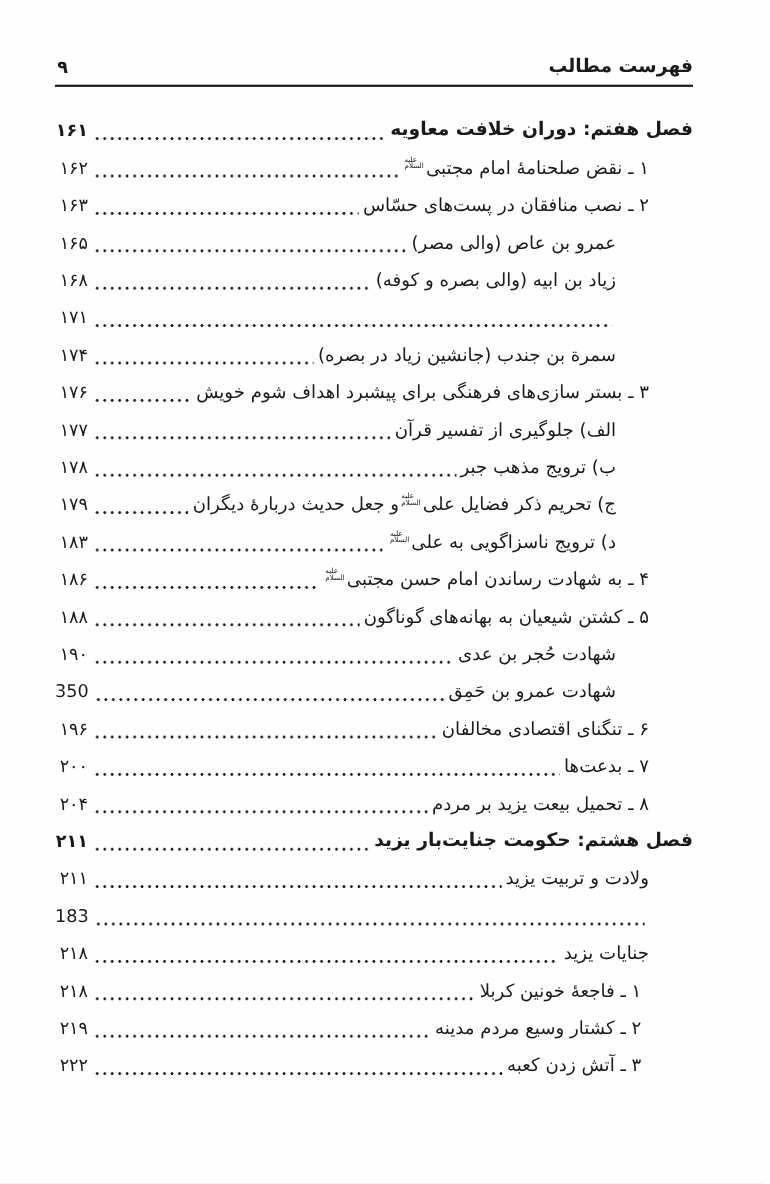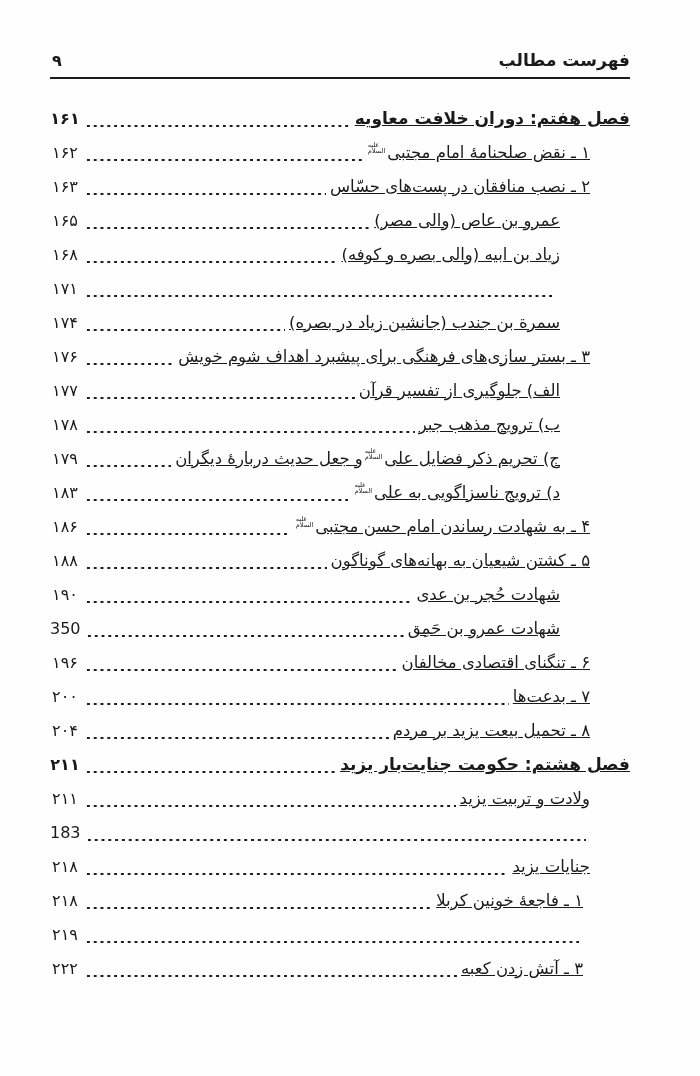--- a/index.html
+++ b/index.html
@@ -43,21 +43,21 @@
     font-size:16.5px;
     white-space:nowrap;
   }
   .row.bold{
     font-weight:700;
     font-size:17px;
   }
   .row.lv1{padding-right:40px;}
   .row.lv2{padding-right:70px;}
   .row.lv3{padding-right:47px;}
-  .t{flex:0 0 auto;text-decoration:underline;}
+  .t{flex:0 0 auto;}
   .hon{
     display:inline-flex;
     flex-direction:column;
     align-items:flex-end;
     font-size:6.5px;
     line-height:6px;
     font-weight:400;
     transform:translateY(-4px);
     margin:0 2px;
     flex:0 0 auto;
@@ -67,21 +67,21 @@
     align-self:stretch;
     margin:0 4px 0 5px;
     background-image:radial-gradient(circle, #1c1c1c 1.15px, rgba(0,0,0,0) 1.5px);
     background-size:6.8px 6px;
     background-repeat:repeat-x;
     background-position:0 22px;
   }
   .pg{
     flex:0 0 auto;
     min-width:30px;
-    text-align:center;
+    text-align:right;
     font-size:16px;
   }
 </style>
 </head>
 <body>
 
 <div class="doc">
   <div class="content">
 
     <div class="header">
@@ -262,20 +262,21 @@
     <span class="pg">۲۱۸</span>
   </div>
         <div class="row lv3">
     <span class="t pre">۱ ـ فاجعۀ خونین کربلا</span>
 
     <span class="t post"></span>
     <span class="dots"></span>
     <span class="pg">۲۱۸</span>
   </div>
         <div class="row lv3">
+    <span class="t pre">۲ ـ کشتار وسیع مردم مدینه</span>
 
     <span class="t post"></span>
     <span class="dots"></span>
     <span class="pg">۲۱۹</span>
   </div>
         <div class="row lv3">
     <span class="t pre">۳ ـ آتش زدن کعبه</span>
 
     <span class="t post"></span>
     <span class="dots"></span>

